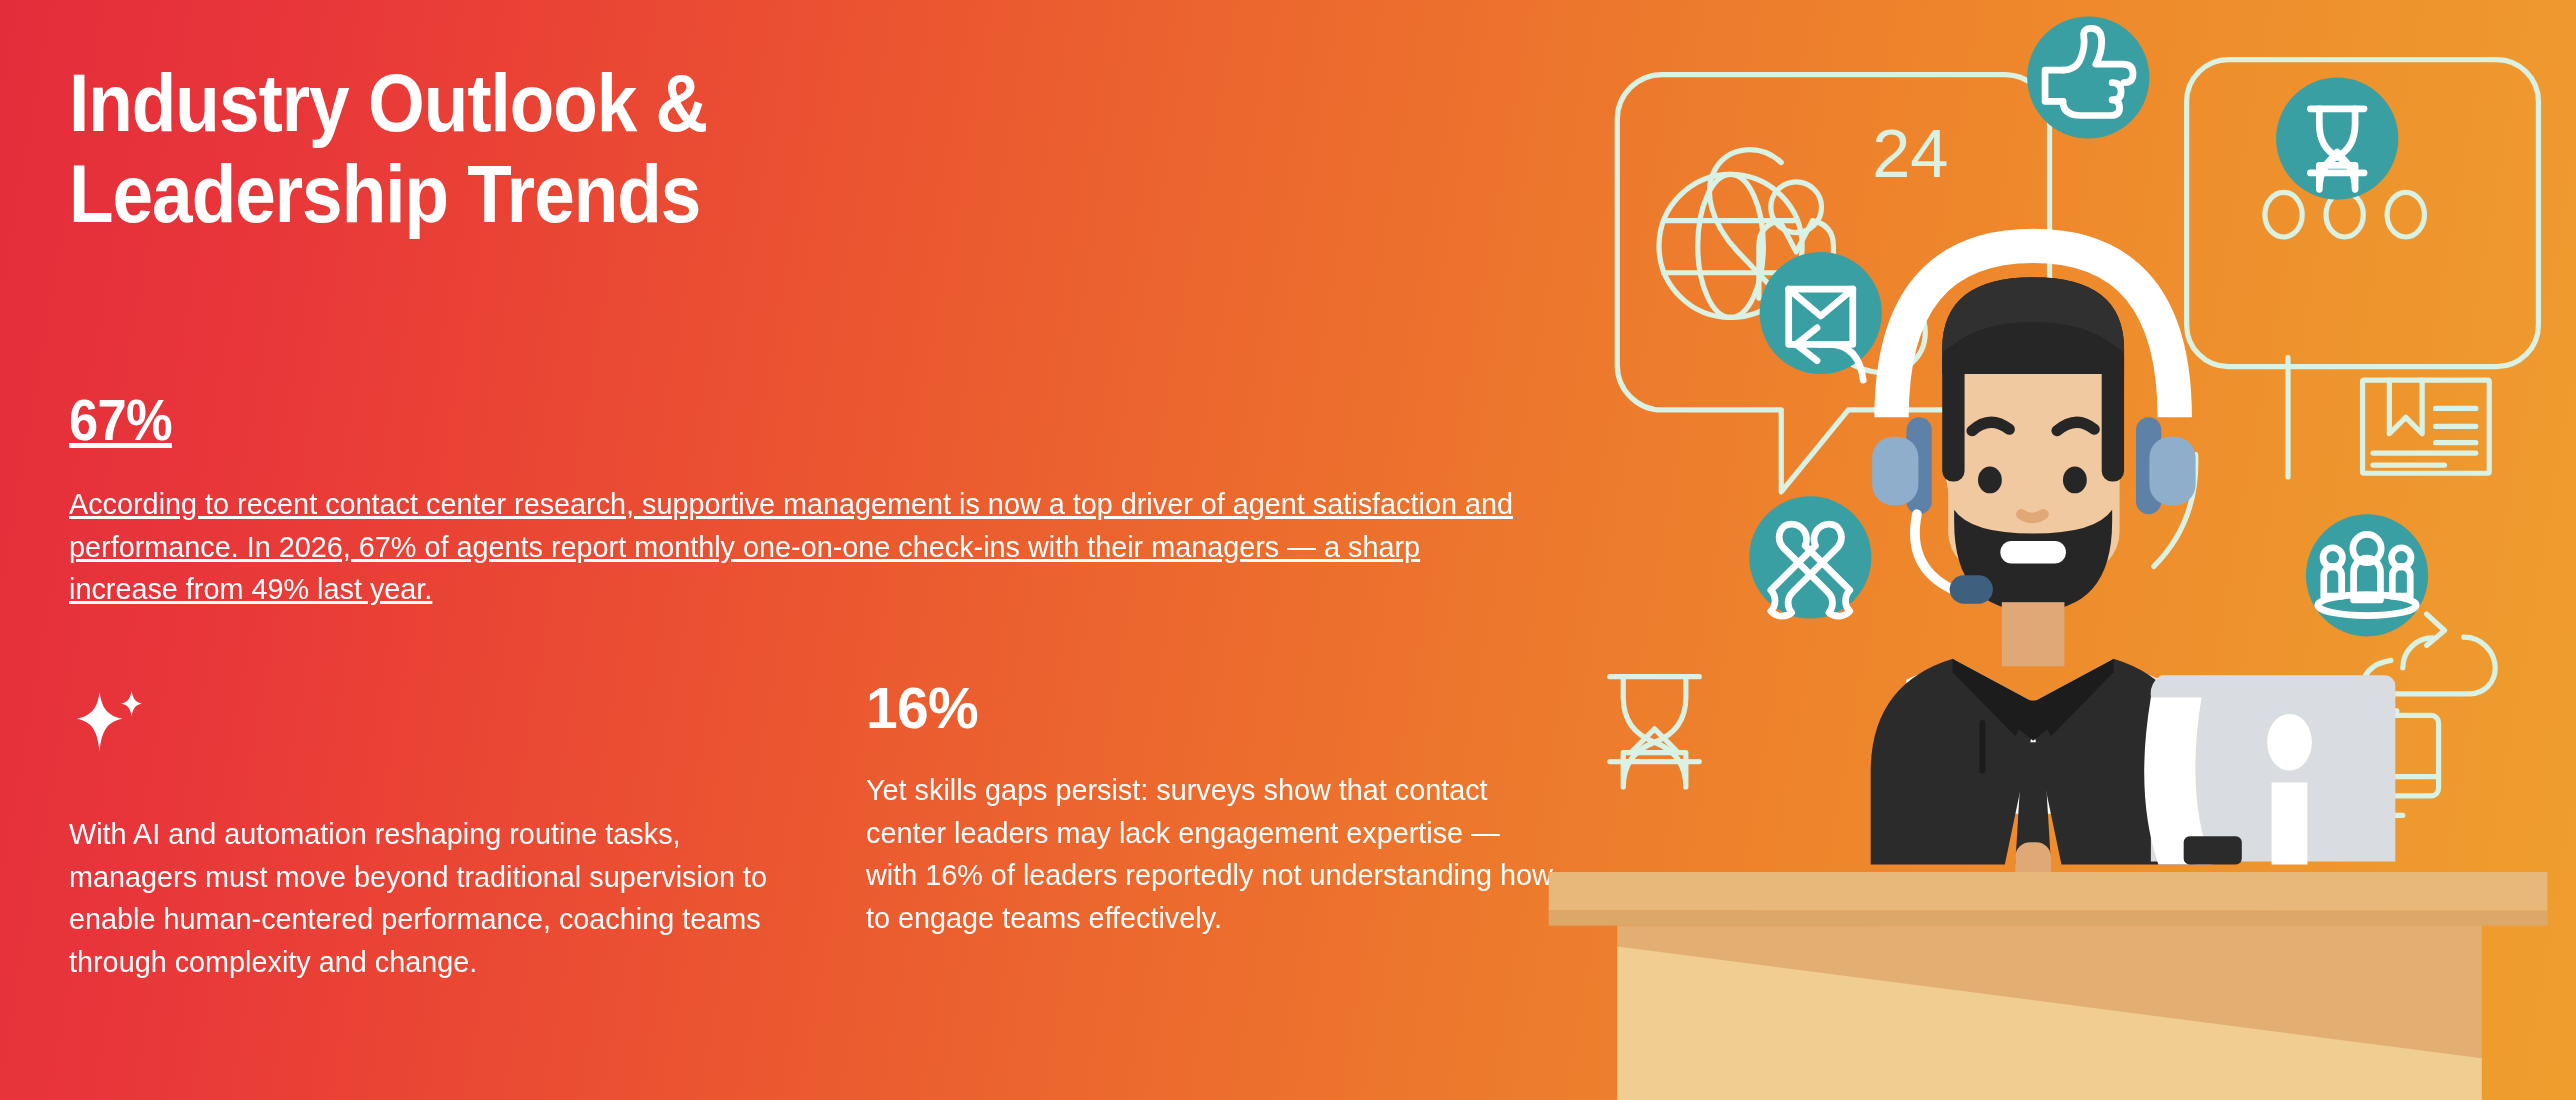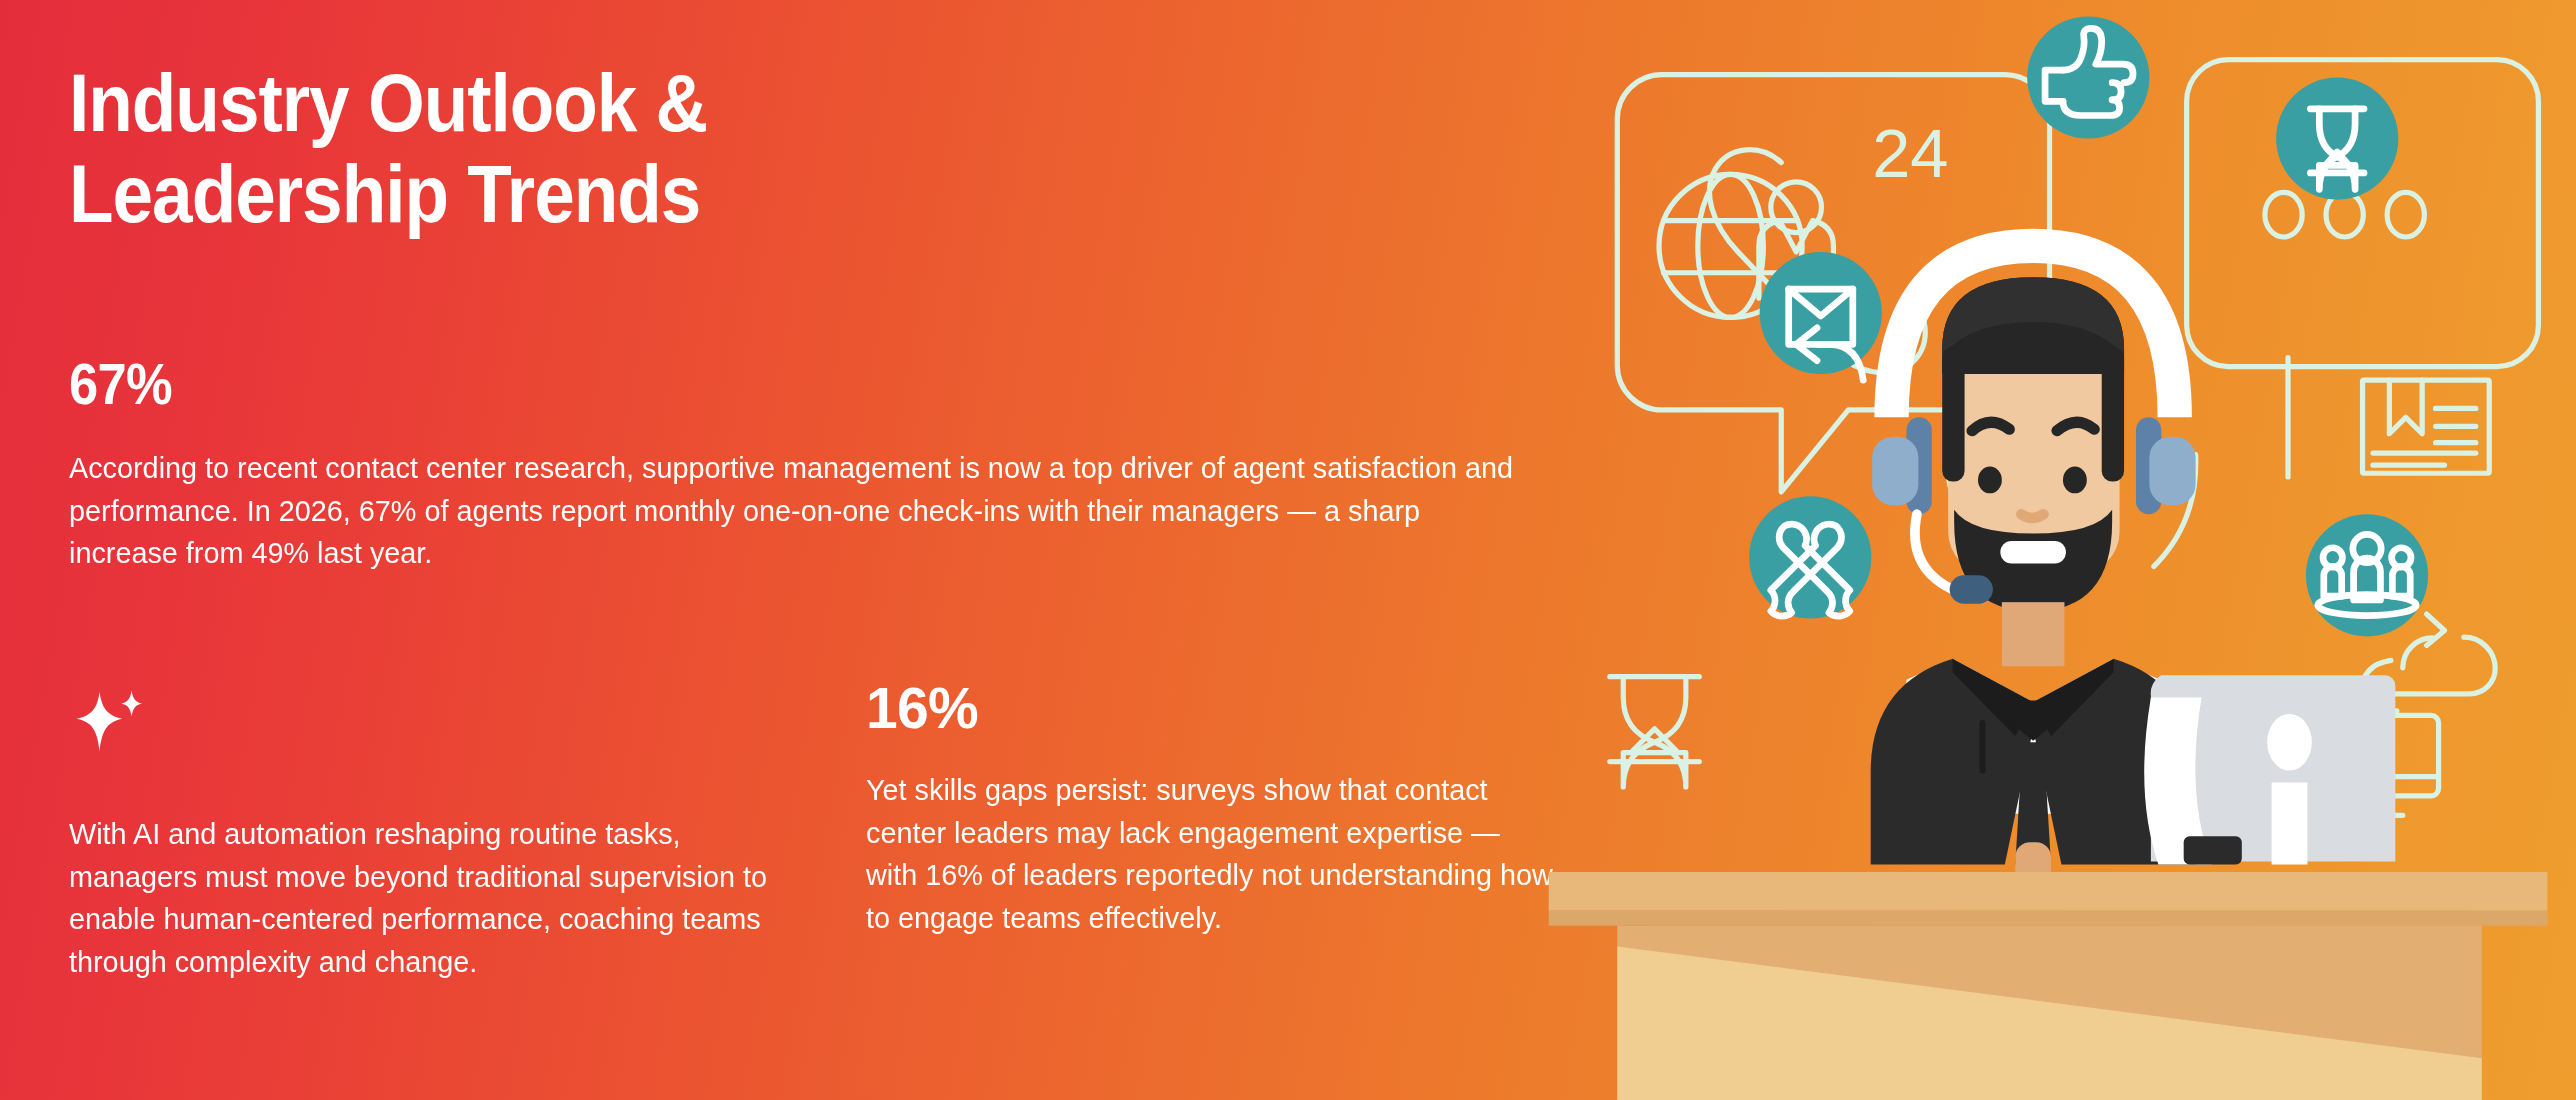--- a/index.html
+++ b/index.html
@@ -64,22 +64,23 @@
     font-weight: 400;
     color: #ffffff;
     transform: scaleX(0.96);
     transform-origin: left top;
   }
 
   
   #stat-primary {
     position: absolute;
     left: 69px;
-    top: 351px;
+    top: 387px;
     width: 1491px;
+    text-decoration: underline;
   }
   #stat-primary .stat-number { position: relative; display: block; }
   #stat-primary .body-copy {
     display: block;
     margin-top: 30px;
     width: 1506px;
   }
 
   
   #col-left {

